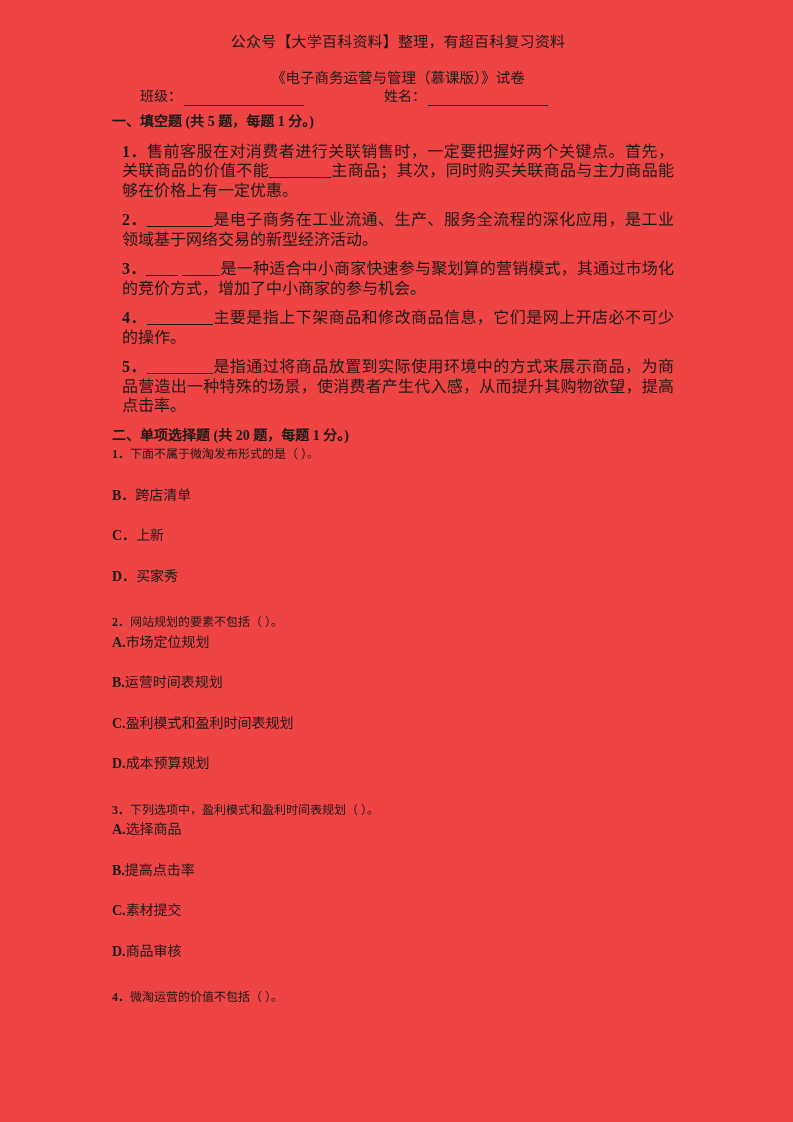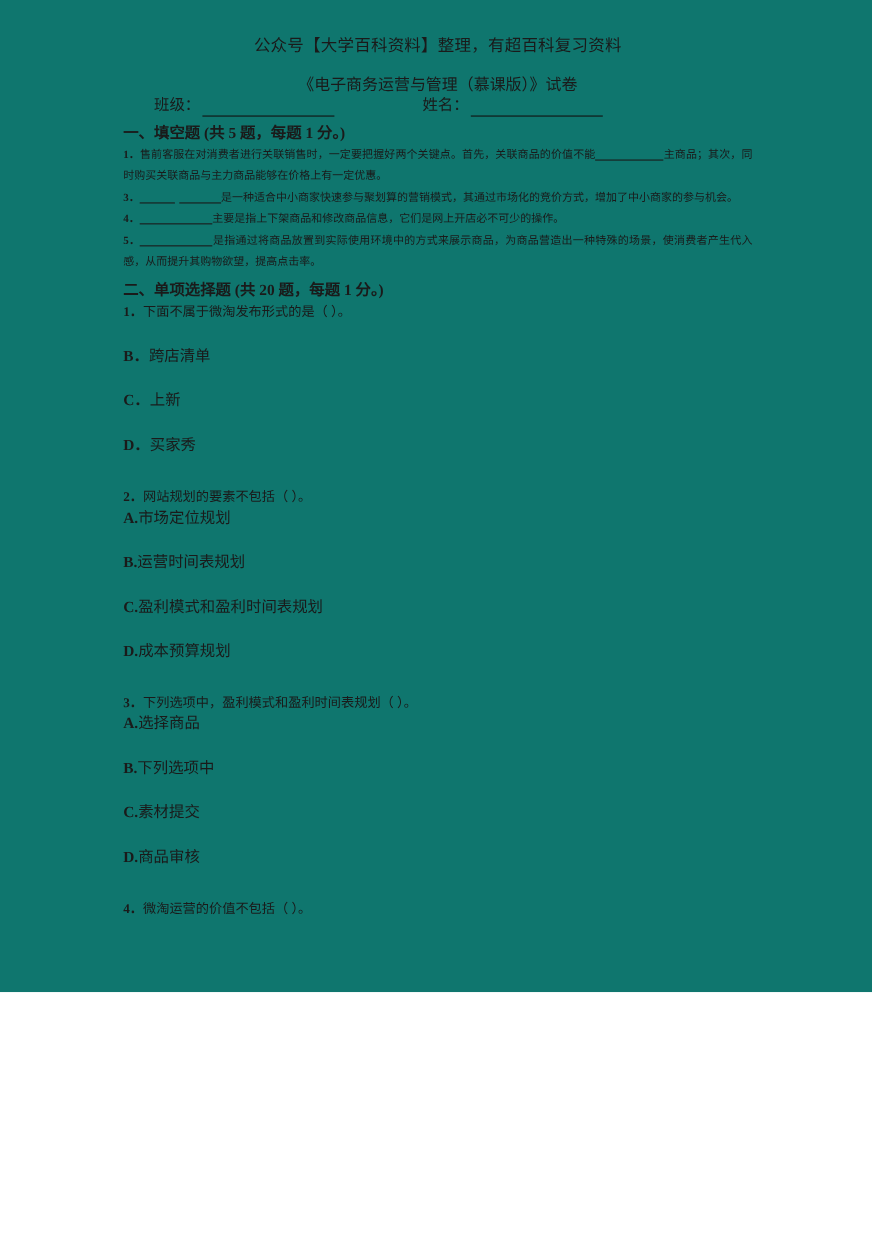--- a/index.html
+++ b/index.html
@@ -9,23 +9,23 @@
     background: #ffffff;
   }
   body {
     font-family: "Liberation Serif", "DejaVu Serif", serif;
     color: #1a1a1a;
     -webkit-font-smoothing: antialiased;
   }
   .page {
     position: relative;
     width: 793px;
-    height: 902px;
+    height: 1122px;
     margin: 0 auto;
-    background: #0f766e;
+    background: #ef4444;
     overflow: hidden;
     box-sizing: border-box;
   }
   .content {
     position: absolute;
     left: 112px;
     top: 0;
     width: 572px;
   }
 
@@ -70,25 +70,25 @@
 
   
   .section-head {
     font-size: 14px;
     line-height: 19.5px;
     margin-top: 6px;
     font-weight: 600;
   }
 
   .q-fill {
-    font-size: 10px;
+    font-size: 16px;
     line-height: 19.5px;
     text-align: justify;
     text-justify: inter-ideograph;
-    margin: 0;
+    margin: 10px;
   }
   .q-fill .num { font-weight: 600; }
 
   
   .blank {
     display: inline-block;
     border-bottom: 1.4px solid #1a1a1a;
     height: 13px;
     vertical-align: -2px;
   }
@@ -135,20 +135,23 @@
         <span class="rule"></span>
       </span>
     </div>
 
     <div class="section-head">一、填空题 (共 5 题，每题 1 分。)</div>
 
     <p class="q-fill">
       <span class="num">1．</span><span>售前客服在对消费者进行关联销售时，一定要把握好两个关键点。首先，关联商品的价值不能</span><span class="blank w1"></span><span>主商品；其次，同时购买关联商品与主力商品能够在价格上有一定优惠。</span>
     </p>
 
+    <p class="q-fill">
+      <span class="num">2．</span><span class="blank w2"></span><span>是电子商务在工业流通、生产、服务全流程的深化应用，是工业领域基于网络交易的新型经济活动。</span>
+    </p>
 
     <p class="q-fill">
       <span class="num">3．</span><span class="blank w3a"></span><span class="blank w3b"></span><span>是一种适合中小商家快速参与聚划算的营销模式，其通过市场化的竞价方式，增加了中小商家的参与机会。</span>
     </p>
 
     <p class="q-fill">
       <span class="num">4．</span><span class="blank w2"></span><span>主要是指上下架商品和修改商品信息，它们是网上开店必不可少的操作。</span>
     </p>
 
     <p class="q-fill">
@@ -197,21 +200,21 @@
     <div class="q-gap-lg"></div>
 
     <p class="q-stem">
       <span class="num">3．</span><span>下列选项中，盈利模式和盈利时间表规划（ ）。</span>
     </p>
     <p class="opt">
       <span class="key">A.</span><span>选择商品</span>
     </p>
     <div class="opt-gap"></div>
     <p class="opt">
-      <span class="key">B.</span><span>下列选项中</span>
+      <span class="key">B.</span><span>提高点击率</span>
     </p>
     <div class="opt-gap"></div>
     <p class="opt">
       <span class="key">C.</span><span>素材提交</span>
     </p>
     <div class="opt-gap"></div>
     <p class="opt">
       <span class="key">D.</span><span>商品审核</span>
     </p>
 

